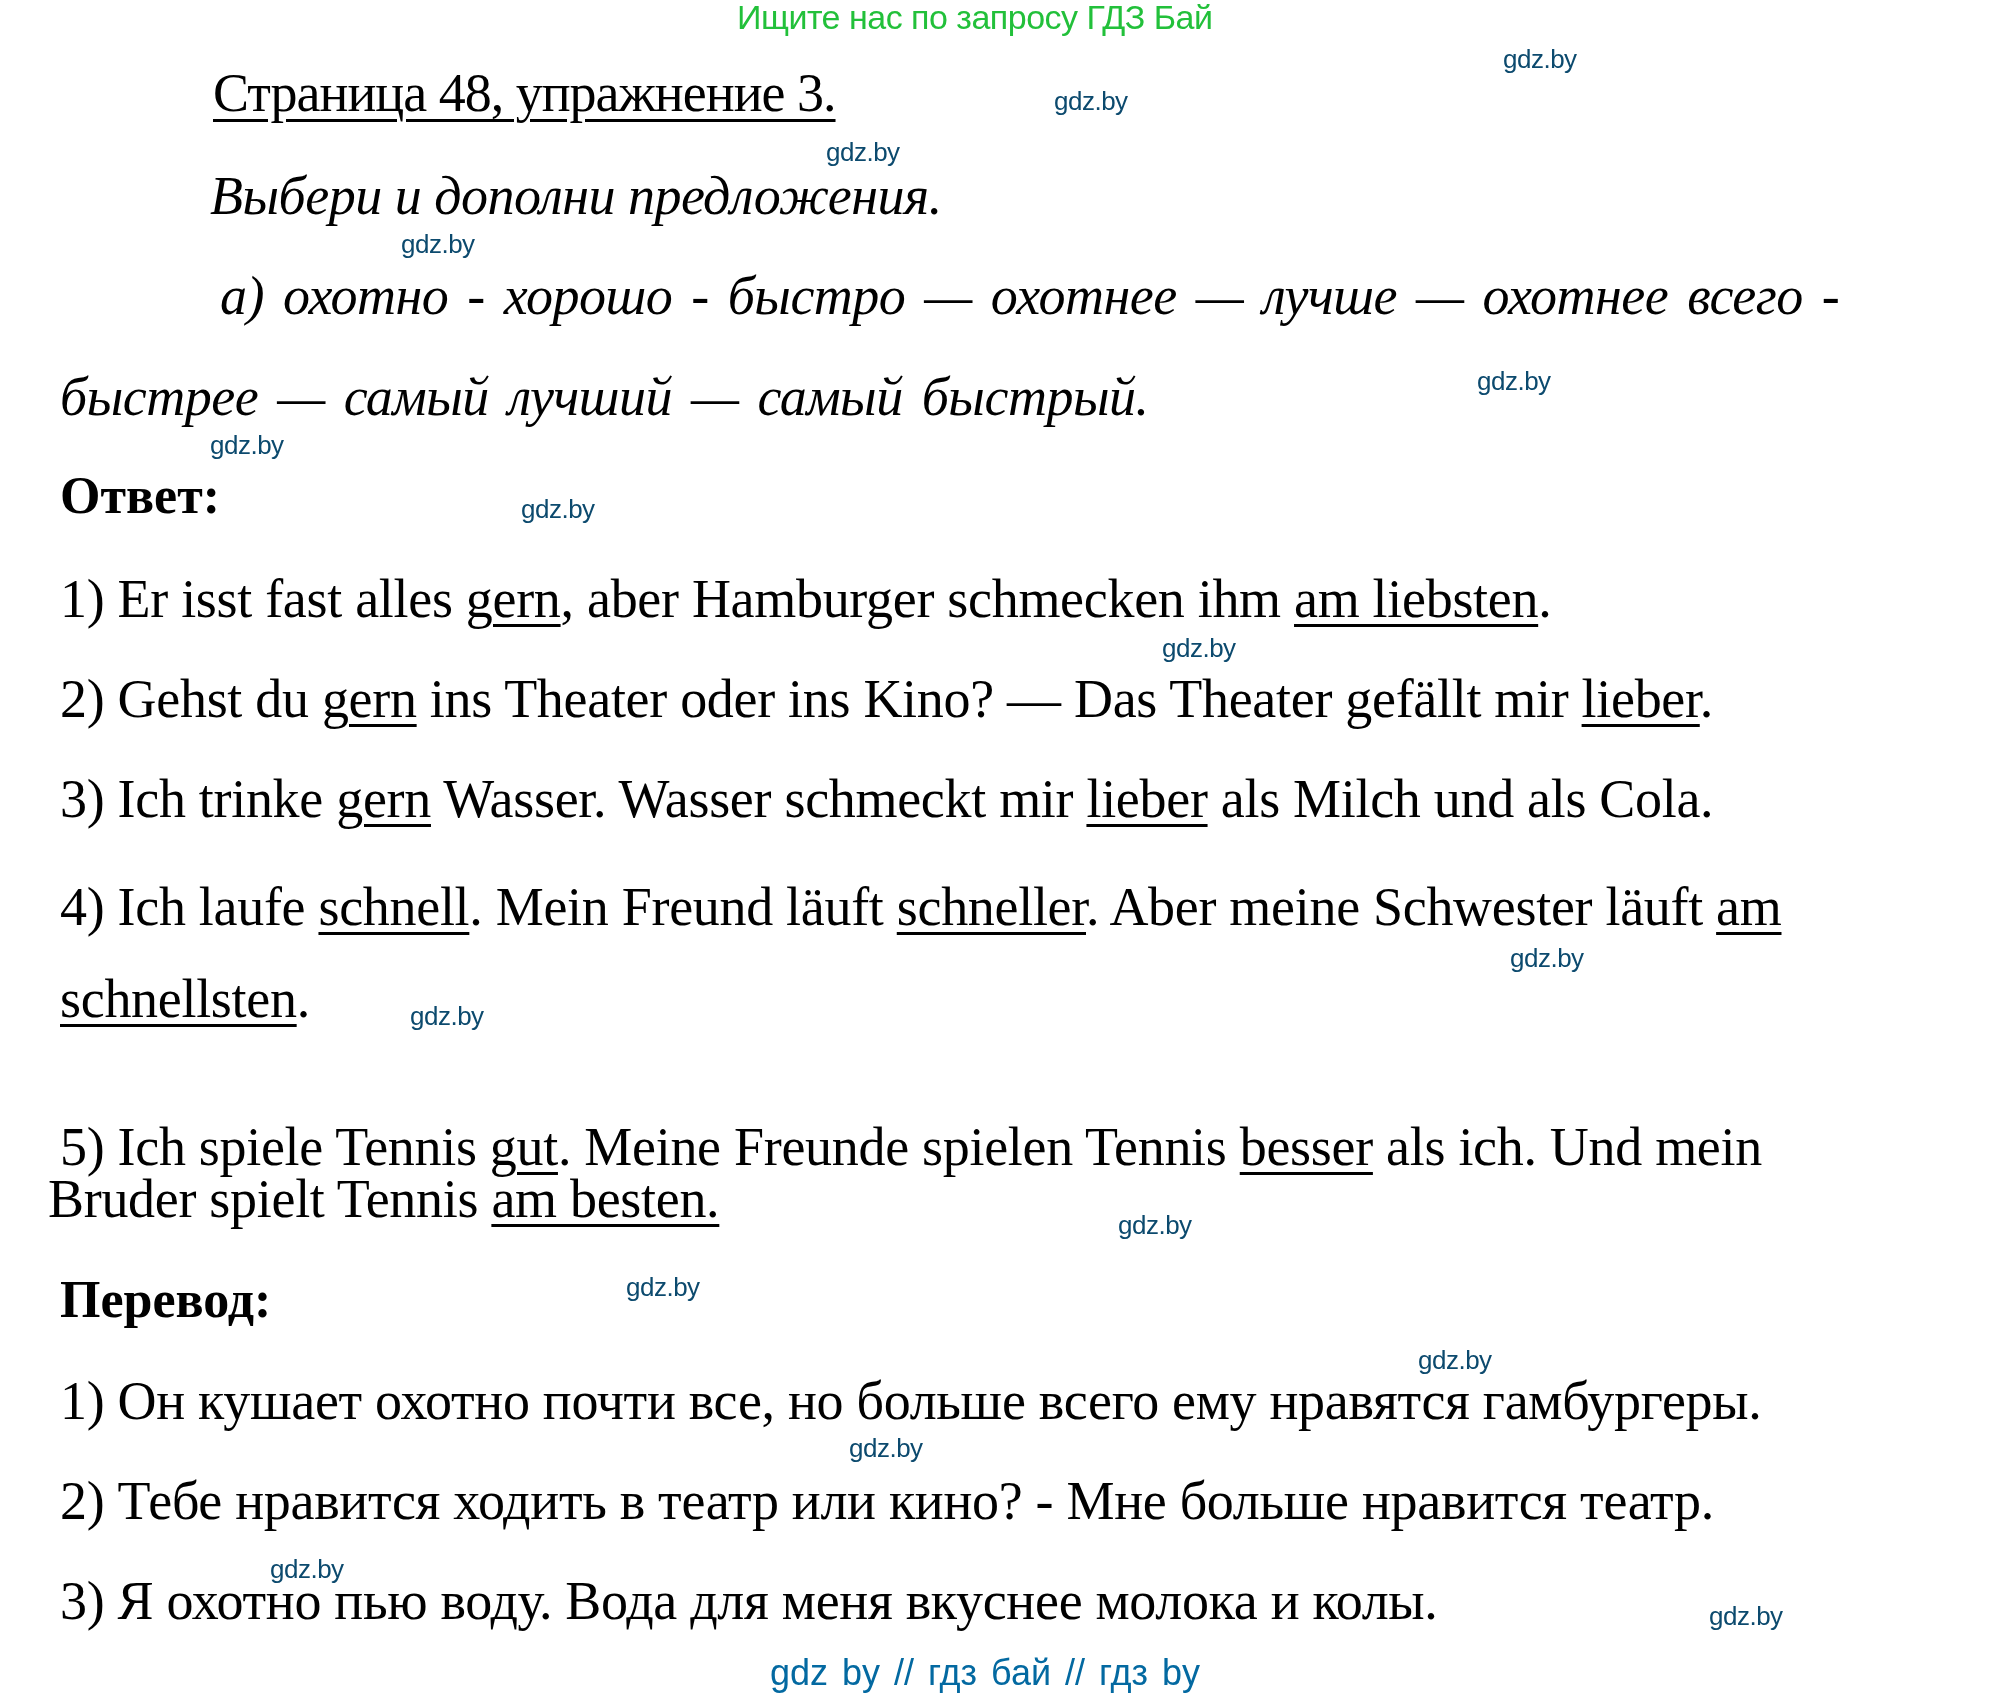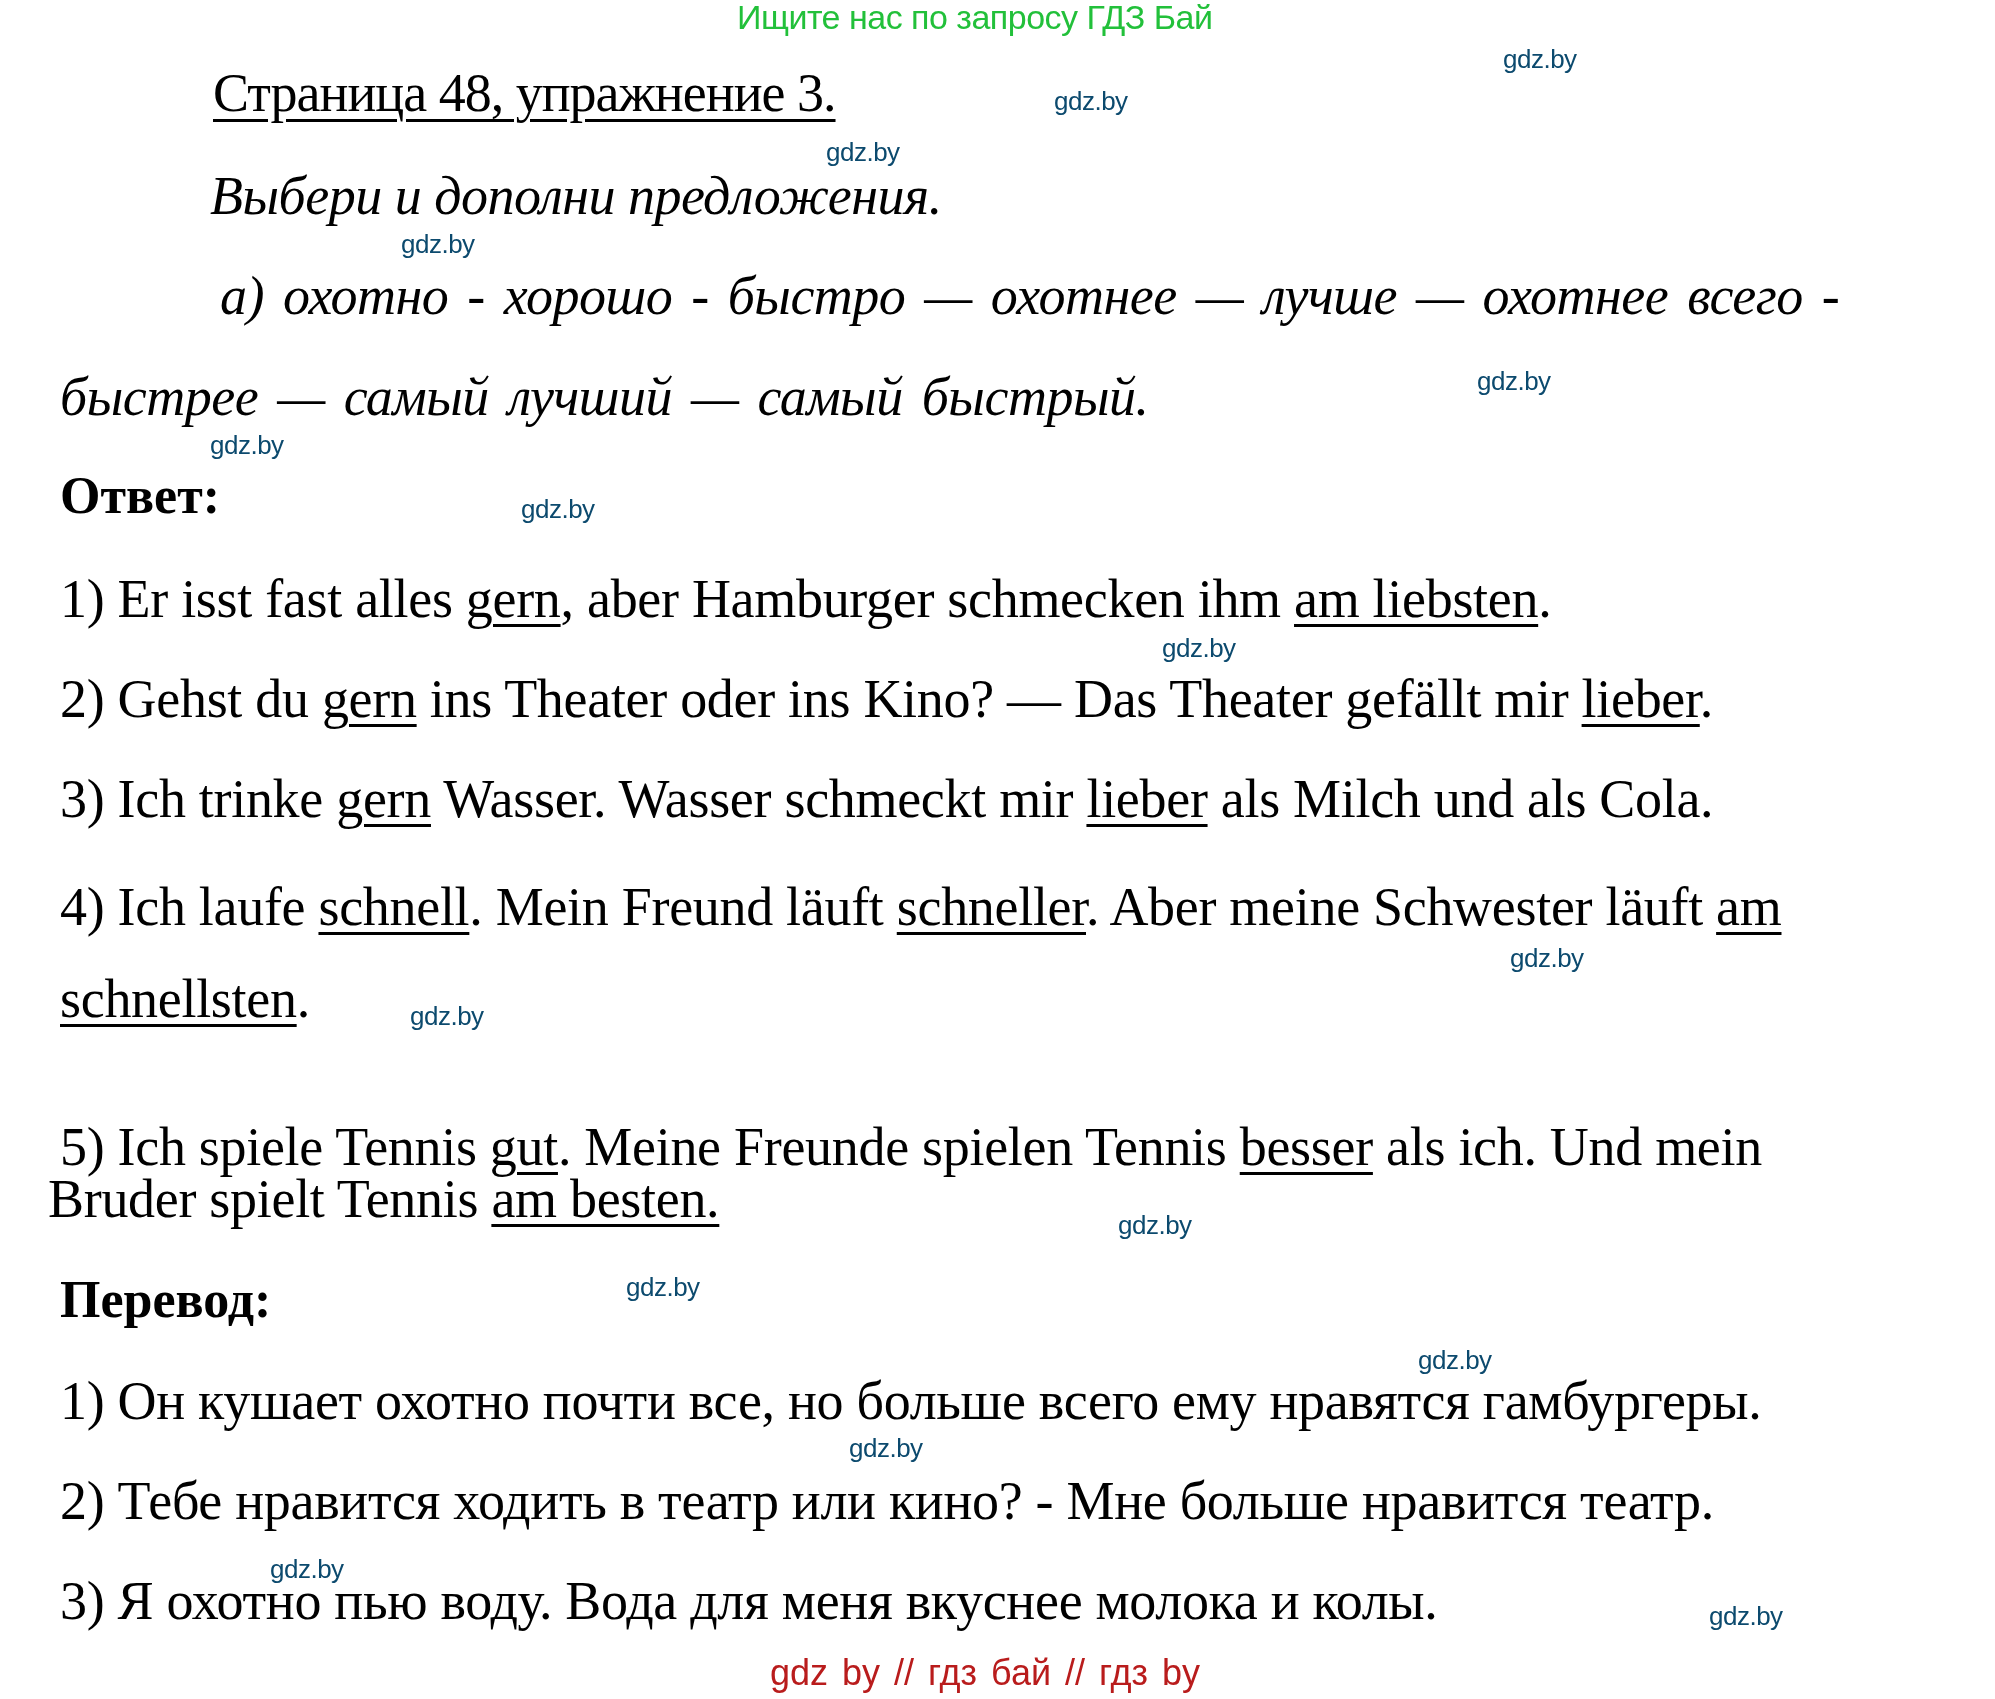--- a/index.html
+++ b/index.html
@@ -5,21 +5,21 @@
   html, body { margin:0; padding:0; background:#ffffff; }
   body { width:1995px; height:1699px; position:relative; overflow:hidden; font-family:"Liberation Serif", serif; color:#000; }
   .abs { position:absolute; white-space:nowrap; }
   .banner { font-family:"Liberation Sans", sans-serif; color:#22c03a; font-size:34px; left:737px; top:-2px; letter-spacing:-0.5px; }
   .wm { font-family:"Liberation Sans", sans-serif; font-size:26px; color:#0c4a6e; letter-spacing:-0.5px; }
   .title { font-size:54px; left:213px; top:62px; text-decoration:underline; text-decoration-thickness:3px; text-underline-offset:8px; letter-spacing:-1px; }
   .task { font-style:italic; font-size:54px; letter-spacing:-0.5px; }
   .heading { font-weight:bold; font-size:52px; }
   .line { font-size:54px; letter-spacing:-0.3px; }
   .u { text-decoration:underline; text-decoration-thickness:3px; text-underline-offset:7px; }
-  .footer { font-family:"Liberation Sans", sans-serif; color:#b91c1c; font-size:36px; left:770px; top:1652px; word-spacing:4px; }
+  .footer { font-family:"Liberation Sans", sans-serif; color:#0369a1; font-size:36px; left:770px; top:1652px; word-spacing:4px; }
 </style>
 </head>
 <body>
 
 <div class="abs banner">Ищите нас по запросу ГДЗ Бай</div>
 
 <div class="abs title">Страница 48, упражнение 3.</div>
 
 <div class="abs task" style="left:210px;top:165px;text-align:right;">Выбери и дополни предложения.</div>
 <div class="abs task" style="left:220px;top:265px;word-spacing:6px;">а) охотно - хорошо - быстро — охотнее — лучше — охотнее всего -</div>

